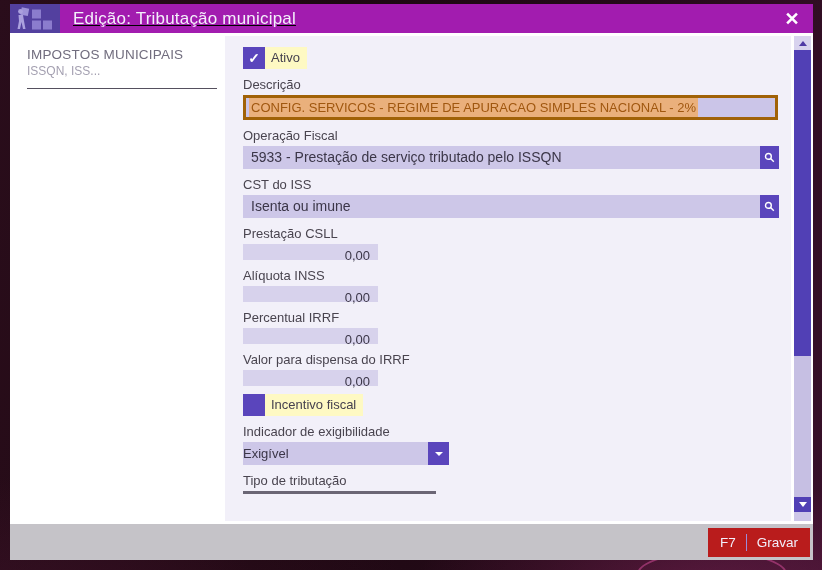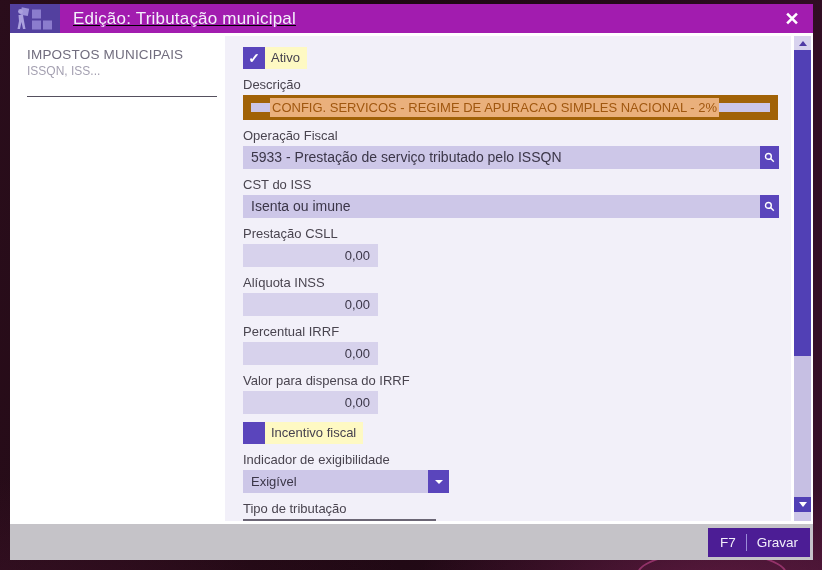--- a/index.html
+++ b/index.html
@@ -21,68 +21,68 @@
   .titlebar { position:absolute; left:0; top:0; width:100%; height:29px; background:#a21caf; display:flex; align-items:center;text-decoration:underline; }
   .logo-seg { width:50px; height:29px; background:#53409f; display:flex; align-items:center; justify-content:center; }
   .title { color:#f4f1fb; font-size:17px; margin-left:13px; letter-spacing:.2px; }
   .close { position:absolute; right:8px; top:2px; width:26px; height:26px; color:#ffffff;
     font-size:18px; font-weight:bold; display:flex; align-items:center; justify-content:center; cursor:pointer; }
 
   .dialog-body { position:absolute; left:0; top:29px; width:100%; height:491px; background:#ffffff; }
 
   
   .sidebar { position:absolute; left:0; top:0; width:215px; height:100%; background:#ffffff; }
-  .side-item { margin:14px 8px 0 17px; padding-bottom:18px; border-bottom:1px solid #55505e; }
+  .side-item { margin:14px 8px 0 17px; padding-bottom:10px; border-bottom:1px solid #55505e; }
   .side-title { font-size:13.5px; color:#716d7e; letter-spacing:.2px; }
   .side-sub { font-size:12px; color:#a39fb0; margin-top:2px; }
 
   
   .panel { position:absolute; left:215px; top:3px; width:566px; height:485px;
     background:#f2f0f9; padding:11px 0 0 18px; overflow:hidden; }
   .lbl { font-size:13px; color:#49444f; height:16px; line-height:16px; margin-bottom:2px; }
   .grp { margin-bottom:8px; }
 
   .chk-row { display:flex; align-items:center; height:22px; }
   .chk-box { width:22px; height:22px; background:#5a45bc; color:#ffffff; font-size:14px; font-weight:bold;
     display:flex; align-items:center; justify-content:center; cursor:pointer; }
   .chk-lbl { height:22px; line-height:22px; background:#fef9c3; color:#45404f; font-size:13px; padding:0 7px 0 6px; }
 
-  .inp-desc { width:535px; height:25px; border:8px solid #a16207; background:#cbc5e8;
-    display:flex; align-items:center; padding-left:19px; }
+  .inp-desc { width:535px; height:25px; border:3px solid #a16207; background:#cbc5e8;
+    display:flex; align-items:center; padding-left:3px; }
   .sel-text { background:#eab07c; color:#a0570f; font-size:13px; height:19px; line-height:19px; padding:0 2px; white-space:nowrap; }
 
   .lookup { display:flex; width:536px; height:23px; }
   .lookup-field { flex:1; background:#cdc7e8; color:#3b3648; font-size:14px; line-height:23px; padding-left:8px; }
   .sq-btn { width:19px; height:23px; background:#5a45bc; display:flex; align-items:center; justify-content:center; cursor:pointer; }
 
-  .inp-num { width:135px; height:23px; background:#d7d2ec; color:#3b3648; font-size:13px;
+  .inp-num { width:135px; height:16px; background:#d7d2ec; color:#3b3648; font-size:13px;
     line-height:23px; text-align:right; padding-right:8px; }
 
   .dropdown { display:flex; width:206px; height:23px; }
-  .dd-field { flex:1; background:#cdc7e8; color:#3b3648; font-size:13px; line-height:23px; padding-left:8px; }
+  .dd-field { flex:1; background:#cdc7e8; color:#3b3648; font-size:13px; line-height:23px; padding-left:0; }
   .dd-btn { width:21px; height:23px; background:#5a45bc; display:flex; align-items:center; justify-content:center; cursor:pointer; }
   .caret-down { width:0; height:0; border-left:4px solid transparent; border-right:4px solid transparent; border-top:4px solid #ffffff; }
 
   .next-field-sliver { width:193px; height:3px; background:#6b6675; margin-top:1px; }
 
   
   .scrollbar { position:absolute; left:784px; top:3px; width:17px; height:485px; background:#e9e6f4; }
   .sb-up { position:absolute; left:0; top:0; width:17px; height:14px; background:#d8d3ee;
     display:flex; align-items:center; justify-content:center; cursor:pointer; }
   .tri-up-dark { width:0; height:0; border-left:4px solid transparent; border-right:4px solid transparent; border-bottom:5px solid #4f3aa5; }
   .sb-thumb { position:absolute; left:0; top:14px; width:17px; height:306px; background:#5140b5; cursor:pointer; }
   .sb-track { position:absolute; left:0; top:320px; width:17px; height:141px; background:#c6bfe3; }
   .sb-down { position:absolute; left:0; top:461px; width:17px; height:15px; background:#5140b5;
     display:flex; align-items:center; justify-content:center; cursor:pointer; }
   .tri-down-white { width:0; height:0; border-left:4px solid transparent; border-right:4px solid transparent; border-top:5px solid #ffffff; }
   .sb-bottom { position:absolute; left:0; top:476px; width:17px; height:9px; background:#cdc6e8; }
 
   
   .footer { position:absolute; left:0; top:520px; width:100%; height:36px; background:#c5c3c8; }
-  .save-btn { position:absolute; right:3px; top:4px; height:29px; background:#4c1d95; color:#f2effb;
+  .save-btn { position:absolute; right:3px; top:4px; height:29px; background:#b91c1c; color:#f2effb;
     display:flex; align-items:center; padding:0 12px; gap:10px; font-size:13.5px; cursor:pointer; }
   .btn-sep { width:1px; height:17px; background:#9b8cd9; }
 </style>
 </head>
 <body>
 
 <div class="bg-ellipse"></div>
 
 <div class="window">
 

